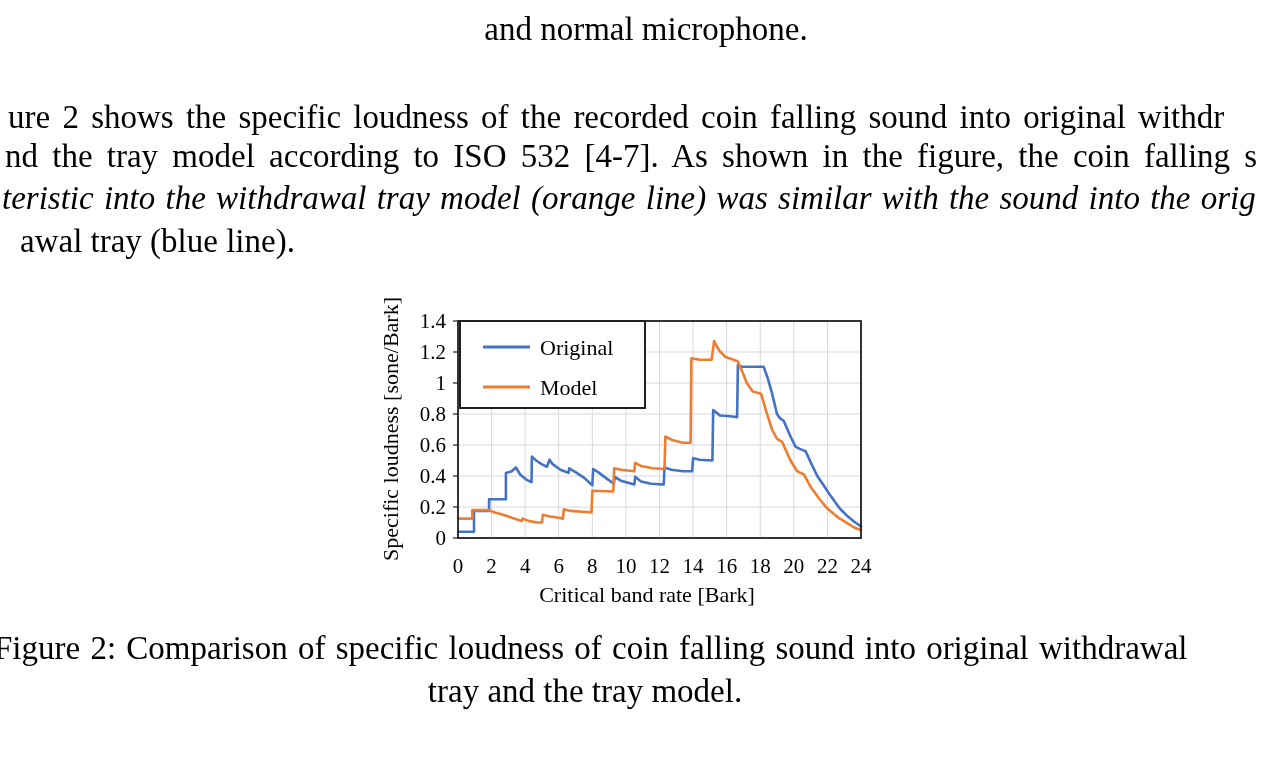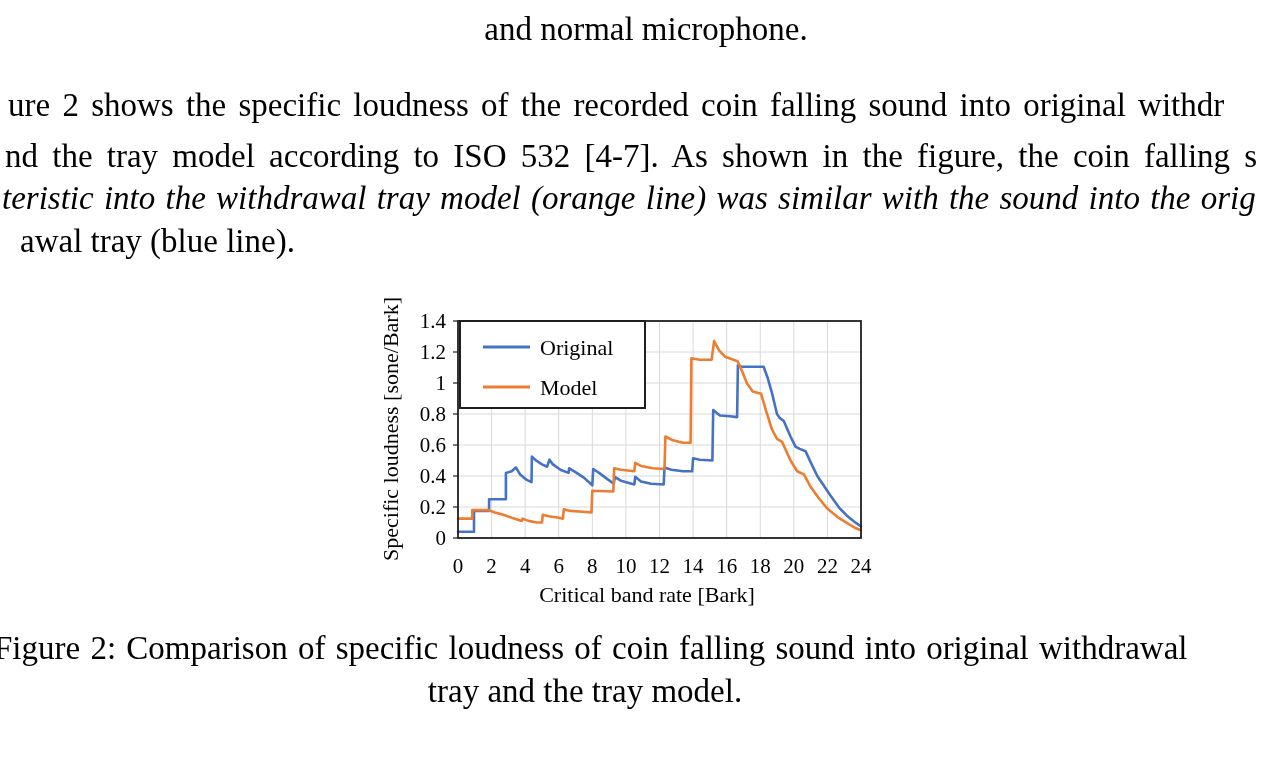--- a/index.html
+++ b/index.html
@@ -3,21 +3,21 @@
 <meta charset="utf-8">
 <style>
   html,body{margin:0;padding:0;}
   body{
     width:1274px;height:758px;overflow:hidden;background:#ffffff;
     font-family:"Liberation Serif", serif;color:#000;position:relative;
   }
   .abs{position:absolute;white-space:nowrap;}
   .body-text{font-size:33px;line-height:43px;}
   .top-caption{top:8px;left:0;width:1274px;text-align:center;margin-left:9px;}
-  .para-1{top:84px;left:8px;word-spacing:4px;}
+  .para-1{top:96px;left:8px;word-spacing:4px;}
   .para-2{top:135px;left:5px;word-spacing:6px;text-align:center;}
   .para-3{top:177px;left:2px;word-spacing:2px;font-style:italic;}
   .para-4{top:220px;left:20px;}
   .fig-cap-1{top:627px;left:-6px;word-spacing:2px;}
   .fig-cap-2{top:670px;left:0;width:1170px;text-align:center;}
   .chart-wrap{position:absolute;left:373px;top:293px;width:510px;height:322px;}
   svg text{font-family:"Liberation Serif", serif;}
 </style>
 </head>
 <body>

